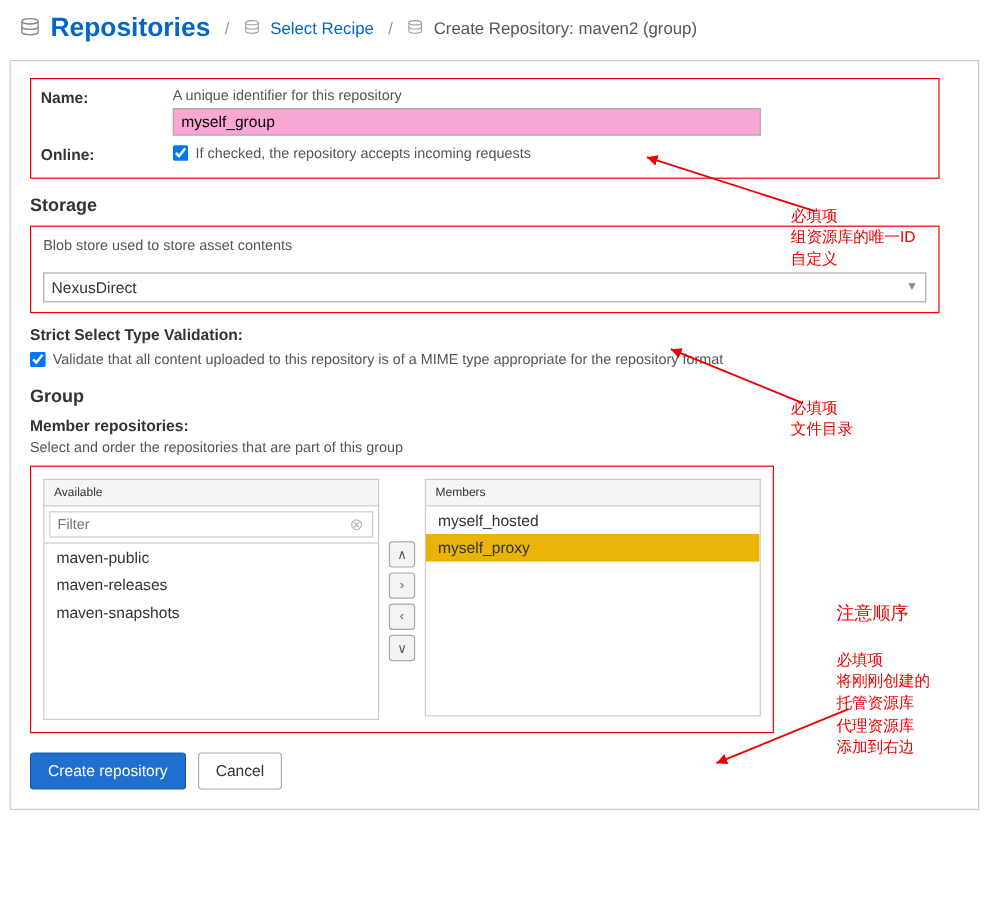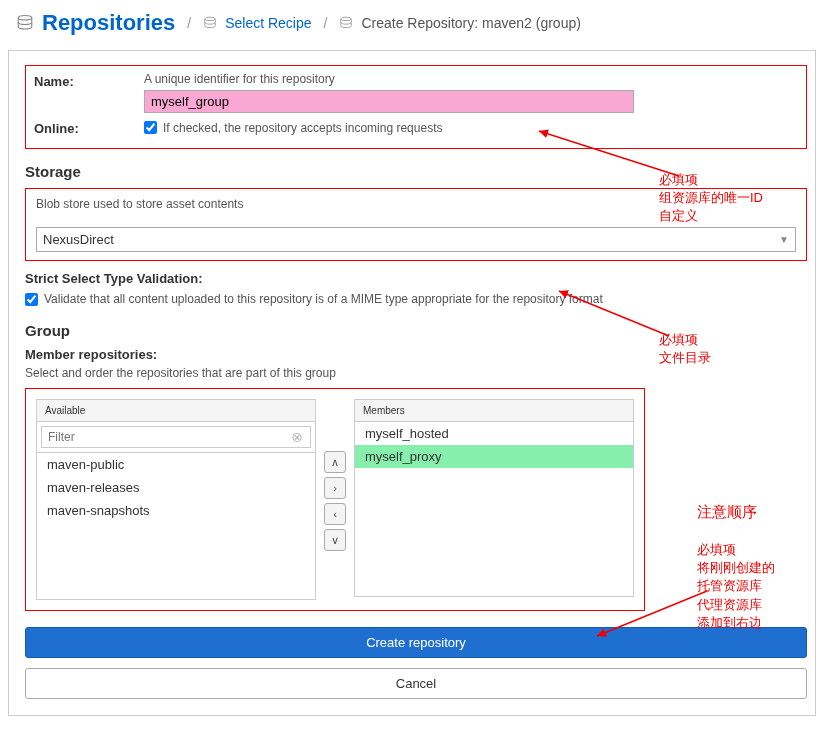--- a/index.html
+++ b/index.html
@@ -45,21 +45,21 @@
     .breadcrumb-link {
       color: #0066cc;
       cursor: pointer;
     }
     .breadcrumb-current {
       color: #555;
     }
     .content {
       border: 1px solid #ccc;
       margin: 4px 8px 8px 8px;
-      padding: 14px 8px 16px 16px;
+      padding: 14px 32px 16px 16px;
       position: relative;
     }
     .red-box {
       border: 1px solid #e00;
     }
     .form-section {
       padding: 6px 8px;
       margin-bottom: 14px;
     }
     .form-row {
@@ -170,21 +170,21 @@
       border: 1px solid #ccc;
       height: 148px;
       overflow: auto;
       font-size: 13px;
     }
     .list-item {
       padding: 4px 10px;
       cursor: pointer;
     }
     .list-item.selected {
-      background: #86efac;
+      background: #eab308;
     }
     .btn-col {
       display: flex;
       flex-direction: column;
       justify-content: flex-start;
       gap: 4px;
       margin-top: 52px;
     }
     .move-btn {
       width: 22px;
@@ -207,21 +207,20 @@
       pointer-events: none;
     }
     .arrow-svg {
       position: absolute;
       pointer-events: none;
     }
     .button-row {
       margin-top: 16px;
       display: flex;
       gap: 10px;
-      flex-direction: column;
     }
     .btn-primary {
       background: #1f6fd1;
       color: #fff;
       border: 1px solid #155aab;
       padding: 7px 14px;
       border-radius: 3px;
       font-size: 13px;
       cursor: pointer;
     }

